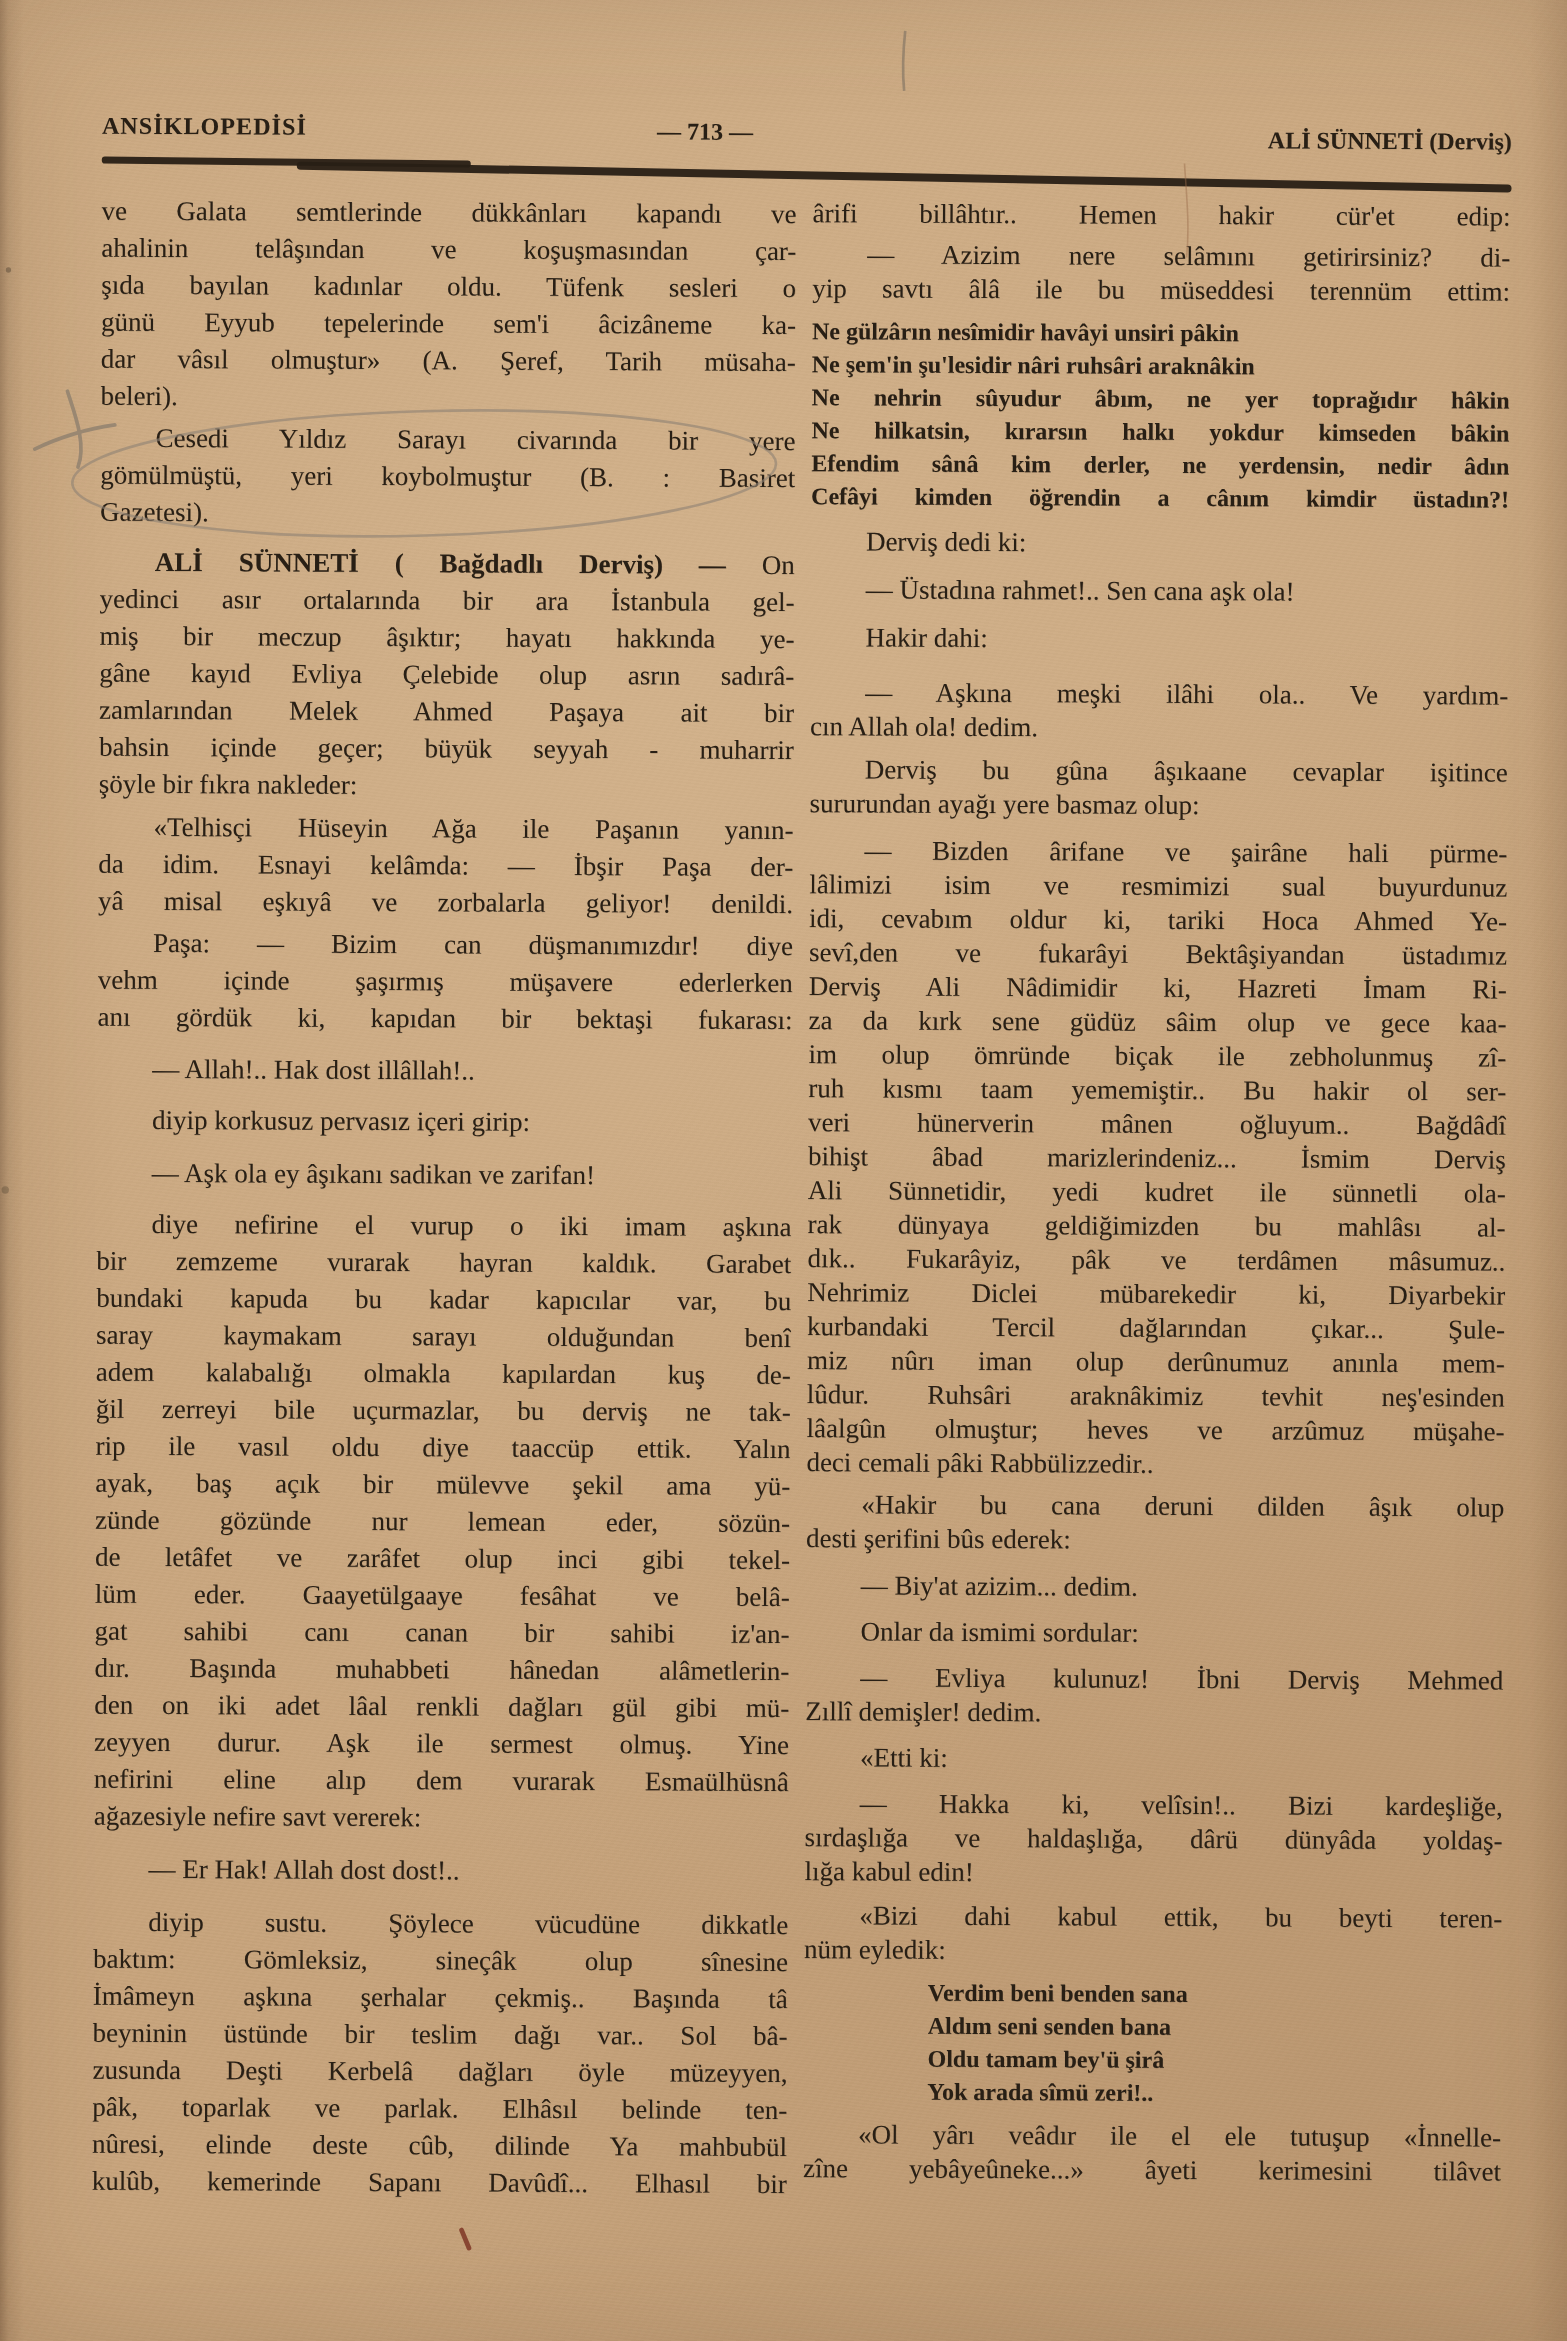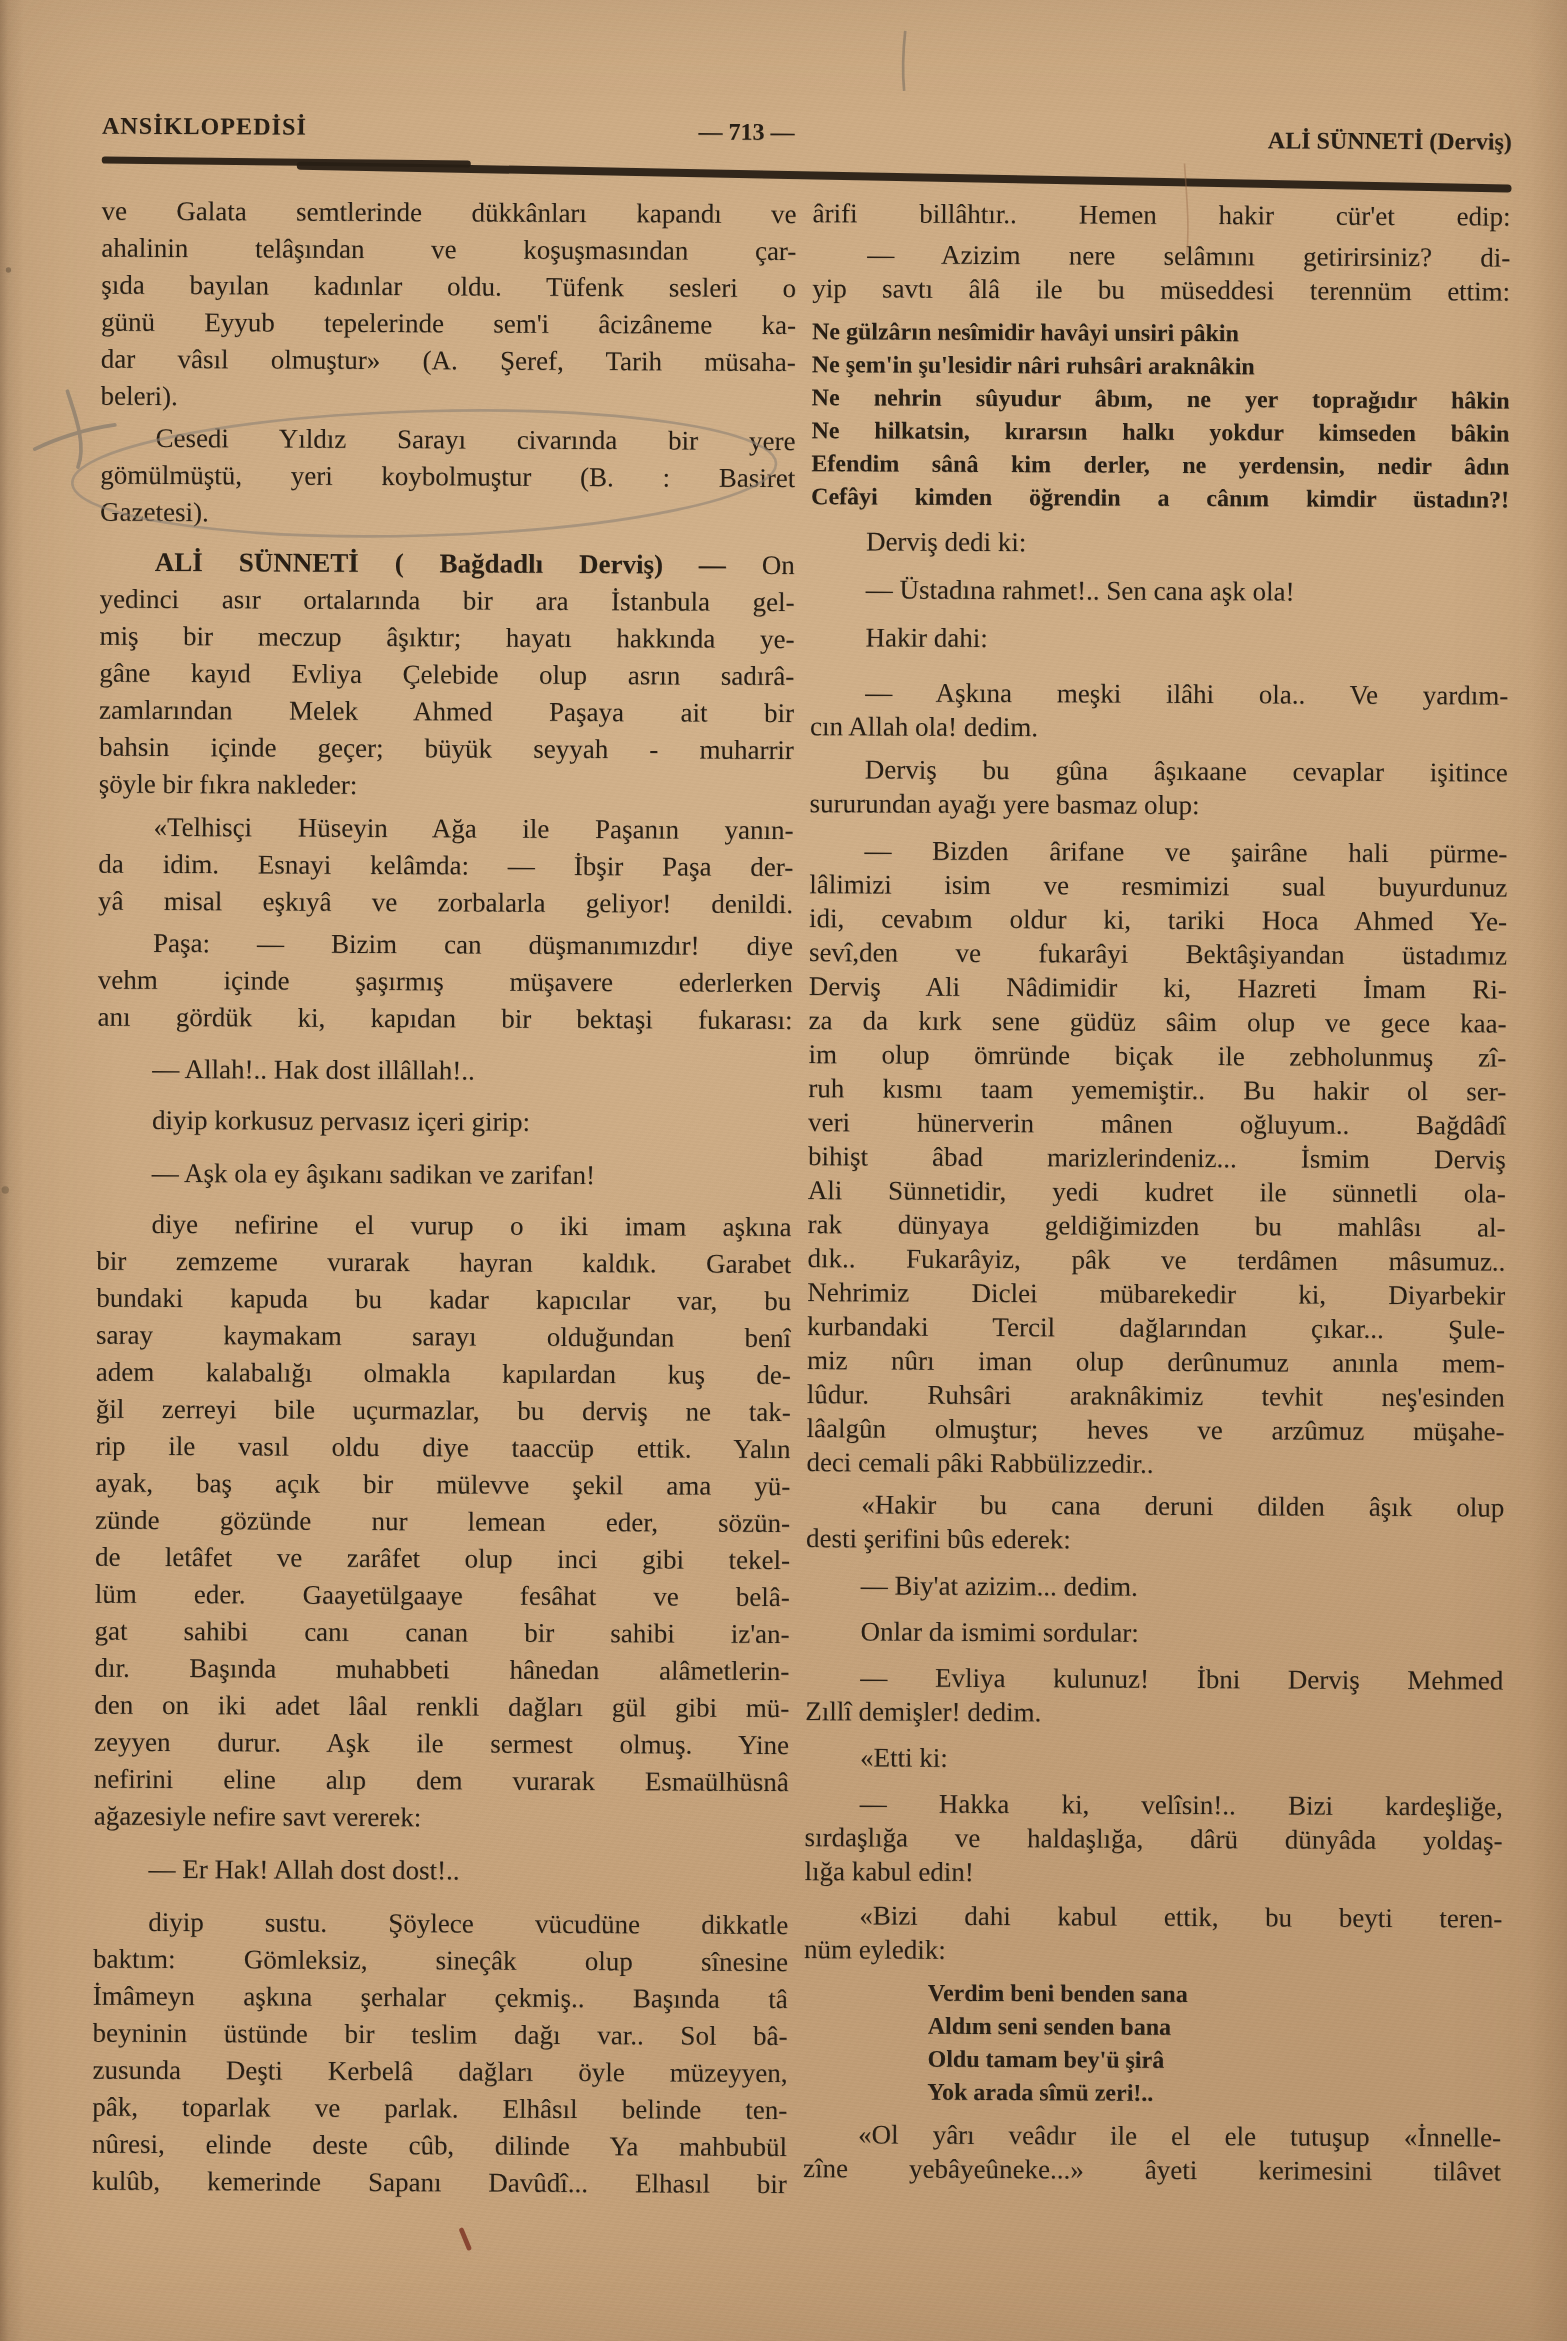--- a/index.html
+++ b/index.html
@@ -17,21 +17,21 @@
       linear-gradient(270deg, rgba(92,62,36,0.12), rgba(0,0,0,0) 37px),
       linear-gradient(180deg, rgba(226,198,160,0.10), rgba(0,0,0,0) 95px),
       repeating-linear-gradient(7deg, rgba(255,255,255,0.015) 0 1.6px, rgba(0,0,0,0.015) 1.6px 3.2px),
       var(--paper,#c7a47c);
     box-shadow:inset 0 0 116px rgba(86,56,30,0.18);
   }
   .tilt{position:absolute;inset:0;transform:rotate(0.28deg);transform-origin:50% 40%;}
   .ink{color:var(--ink,#281f15);text-shadow:0.3px 0.4px 0 rgba(30,22,14,0.22);}
   
   .hdr-left{position:absolute;left:98px;top:116px;font-size:24px;font-weight:bold;letter-spacing:1.1px;}
-  .hdr-num{position:absolute;left:653px;top:119px;width:179px;text-align:center;font-size:24px;font-weight:bold;}
+  .hdr-num{position:absolute;left:653px;top:119px;width:179px;text-align:left;font-size:24px;font-weight:bold;}
   .hdr-right{position:absolute;right:59px;top:125px;font-size:24px;font-weight:bold;}
   .ruleA{position:absolute;left:98px;top:161px;width:369px;height:6.9px;background:var(--ink,#281f15);transform:rotate(0.35deg);border-radius:3.2px;opacity:.95;}
   .ruleB{position:absolute;left:293px;top:164px;width:1215px;height:8.4px;background:var(--ink,#281f15);transform:rotate(0.8deg);transform-origin:0 50%;border-radius:4.2px;opacity:.95;}
   
   .col{position:absolute;top:196px;font-size:27px;}
   .col-left{left:98px;width:695px;--lh:37px;}
   .col-right{left:809px;width:698px;--lh:34px;}
   .ln{height:var(--lh);line-height:var(--lh);overflow:hidden;text-align:left;}
   .j{text-align:justify;text-align-last:justify;}
   .j::after{content:"";display:inline-block;width:100%;height:0;}

